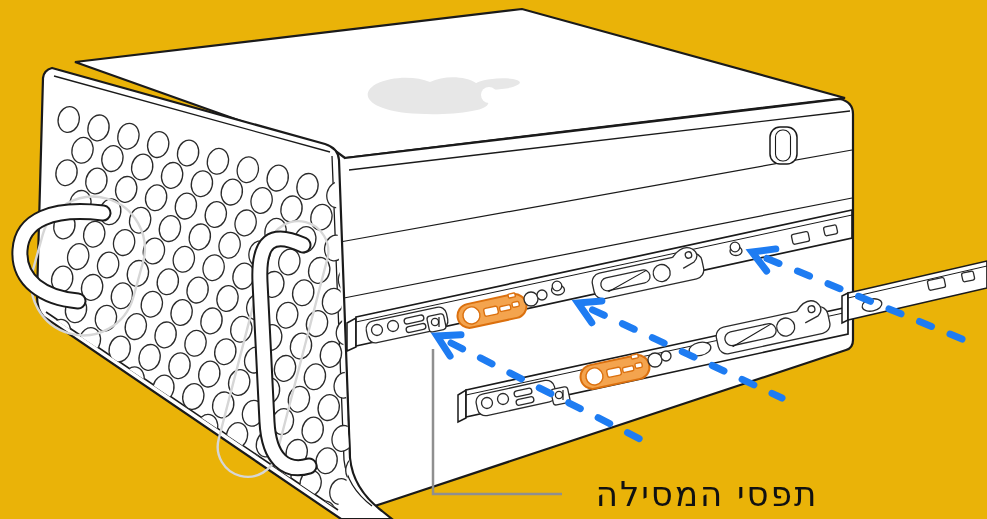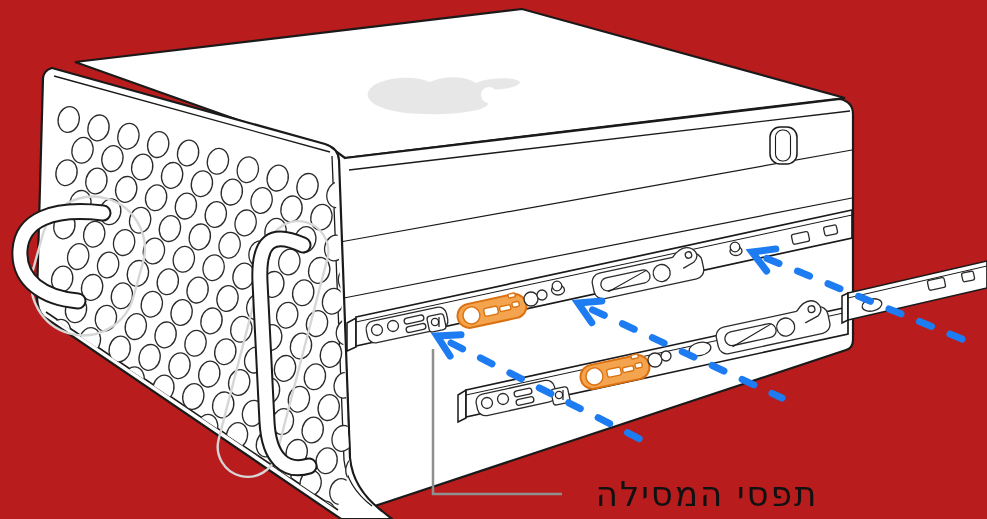--- a/index.html
+++ b/index.html
@@ -1,16 +1,16 @@
 <!DOCTYPE html>
 <html lang="he"><head>
 <meta charset="utf-8">
 <style>
   html,body{margin:0;padding:0;background:#fff;}
-  .stage{position:relative;width:987px;height:519px;background:#b91c1c;overflow:hidden;
+  .stage{position:relative;width:987px;height:519px;background:#eab308;overflow:hidden;
          font-family:"DejaVu Sans","Liberation Sans",sans-serif;}
   svg{display:block}
   .ink{stroke:var(--ink,#1a1a1a);fill:none}
   .fillw{fill:#fff}
   .thin{stroke-width:1.2}
   .med{stroke-width:1.5}
   .thick{stroke-width:2.2}
   .detail{stroke:#2b2b2b;stroke-width:1.3;fill:#fff}
   .orange{fill:var(--orange,#f4a44e);stroke:var(--orange-dark,#db700e);stroke-width:2}
   .ohole{fill:#fff;stroke:var(--orange-dark,#db700e);stroke-width:1.4}

